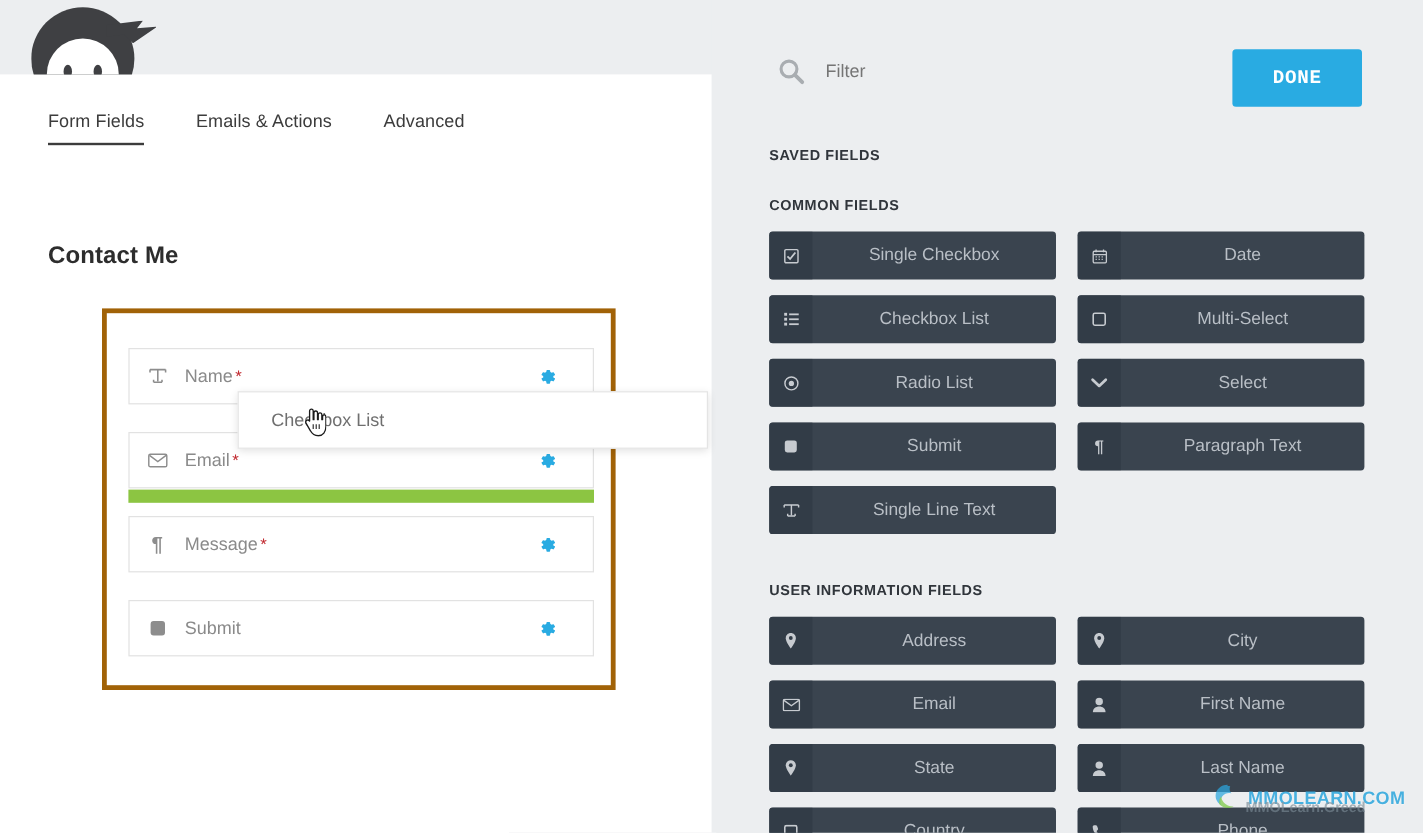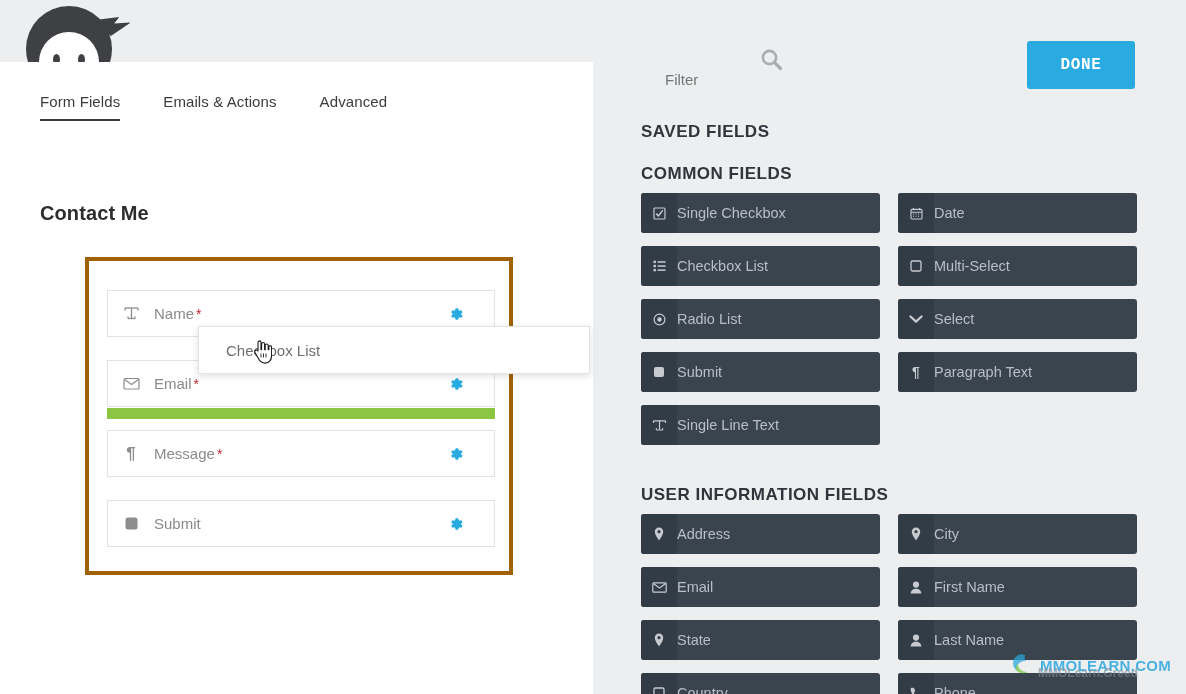--- a/index.html
+++ b/index.html
@@ -127,40 +127,40 @@
   }
 
   
   .right-panel {
     position: absolute; left: 593px; top: 0;
     width: 593px; height: 694px;
     background: #eceef0;
   }
   .filter-wrap {
     position: absolute; left: 55px; top: 48px;
-    display: flex; align-items: center; flex-direction: column;
+    display: flex; 
   }
   .filter-input {
     border: none; background: transparent;
     font-size: 15px; color: #888b8e;
     width: 230px; margin-left: 17px; outline: none;
     font-family: "Liberation Sans", sans-serif;
   }
   .done-btn {
     position: absolute; left: 434px; top: 41px;
     width: 108px; height: 48px;
     background: #29abe2; color: #fff;
     border: none; border-radius: 3px;
     font-size: 16px; font-weight: bold;
     letter-spacing: .6px; cursor: pointer;
     font-family: Liberation Mono, monospace;
   }
   .sec-head {
     position: absolute; left: 48px;
-    font-size: 17px; font-weight: bold;
+    font-size: 12px; font-weight: bold;
     color: #30353b; letter-spacing: .5px;
   }
   .sec-saved { top: 122px; }
   .sec-common { top: 164px; }
   .sec-user { top: 485px; }
 
   .grid {
     position: absolute; left: 48px;
     width: 496px;
     display: grid;
@@ -176,21 +176,21 @@
     display: flex; align-items: center;
     cursor: pointer; overflow: hidden;
   }
   .fbtn-ico {
     width: 36px; height: 40px;
     background: #323c47;
     display: flex; align-items: center; justify-content: center;
     color: #c7cbd0; font-size: 13px; flex-shrink: 0;
   }
   .fbtn-label {
-    flex: 1; 
+    flex: 1; text-align: center;
     color: #b9bfc6; font-size: 14.5px;
   }
 
   
   .watermark {
     position: absolute; left: 1010px; top: 652px;
     z-index: 60; pointer-events: none;
     display: flex; align-items: center; gap: 4px;
     opacity: .85;
   }

